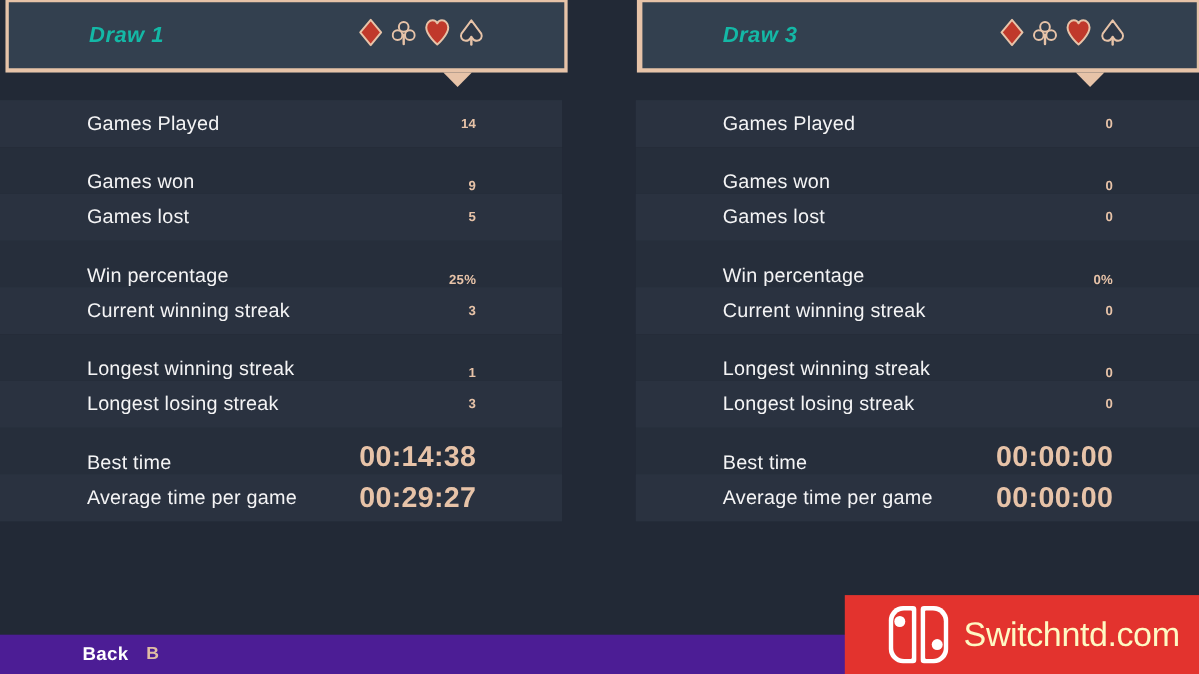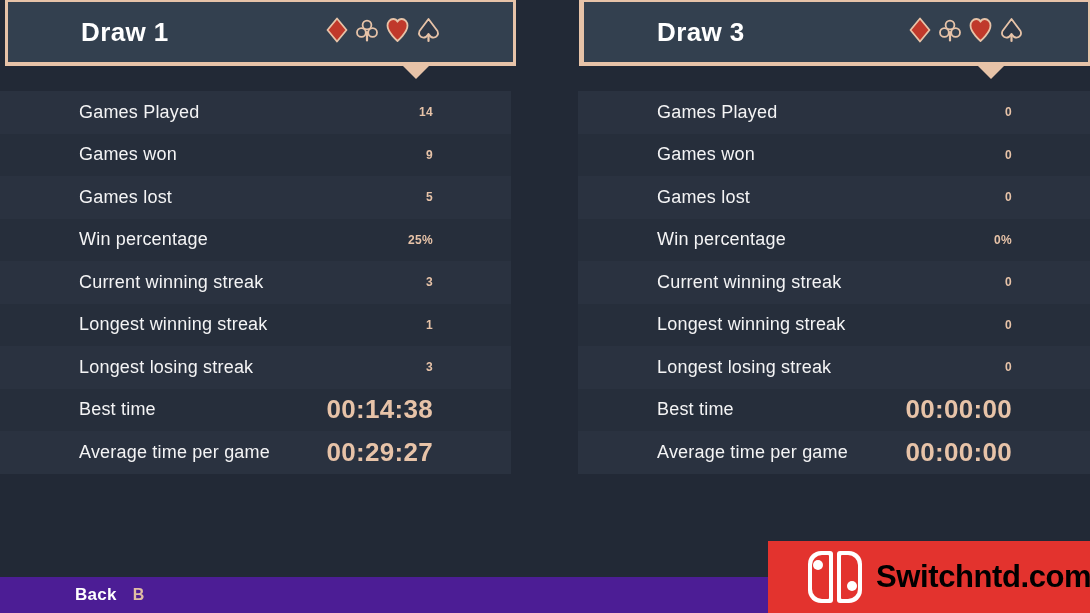--- a/index.html
+++ b/index.html
@@ -50,24 +50,25 @@
   }
   #panel-right .panel-header {
     margin-left: 1px;
     width: 512px;
     border-top: 2px solid #e7c3a8;
     border-right: 3px solid #e7c3a8;
     border-bottom: 4px solid #e7c3a8;
     border-left: 5px solid #e7c3a8;
   }
   .panel-title {
-    font-size: 26px;
+    font-size: 20px;
     font-weight: bold;
-    color: #ffffff;
+    color: #14b8a6;
     letter-spacing: 0.4px;
+    font-style: italic;
   }
   #panel-left .panel-title  { margin-left: 73px; }
   #panel-right .panel-title { margin-left: 73px; }
 
   .suit-row {
     position: absolute;
     display: flex;
     align-items: center;
     gap: 8px;
     top: 50%;
@@ -98,21 +99,21 @@
   #panel-right .stats-list { left: 0px;  width: 512px; }
 
   .stat-row {
     height: 42.5px;
     display: flex;
     align-items: center;
     box-sizing: border-box;
     position: relative;
   }
   .stat-row.odd  { background: #2a3240; }
-  .stat-row.even { background: #262e3b; }
+  .stat-row.even { background: #262e3b; align-items: flex-end; }
 
   .stat-label {
     color: #f4f4f5;
     font-size: 18px;
     font-weight: 500;
     letter-spacing: 0.2px;
     white-space: nowrap;
   }
   #panel-left  .stat-label { margin-left: 79px; }
   #panel-right .stat-label { margin-left: 79px; }
@@ -191,23 +192,23 @@
   .joycon .stick {
     position: absolute;
     width: 10px; height: 10px;
     border-radius: 50%;
     background: #ffffff;
   }
   .joycon.left  .stick { left: 5px;  top: 9px; }
   .joycon.right .stick { right: 5px; bottom: 12px; }
   #watermark-text {
     margin-left: 14px;
-    color: #000000;
+    color: #fef9c3;
     font-size: 31px;
-    font-weight: bold;
+    font-weight: normal;
     letter-spacing: -0.4px;
     font-family: "Liberation Sans", sans-serif;
   }
 </style>
 </head>
 <body>
 
 <div id="stage">
 
   <div class="panel" id="panel-left">

